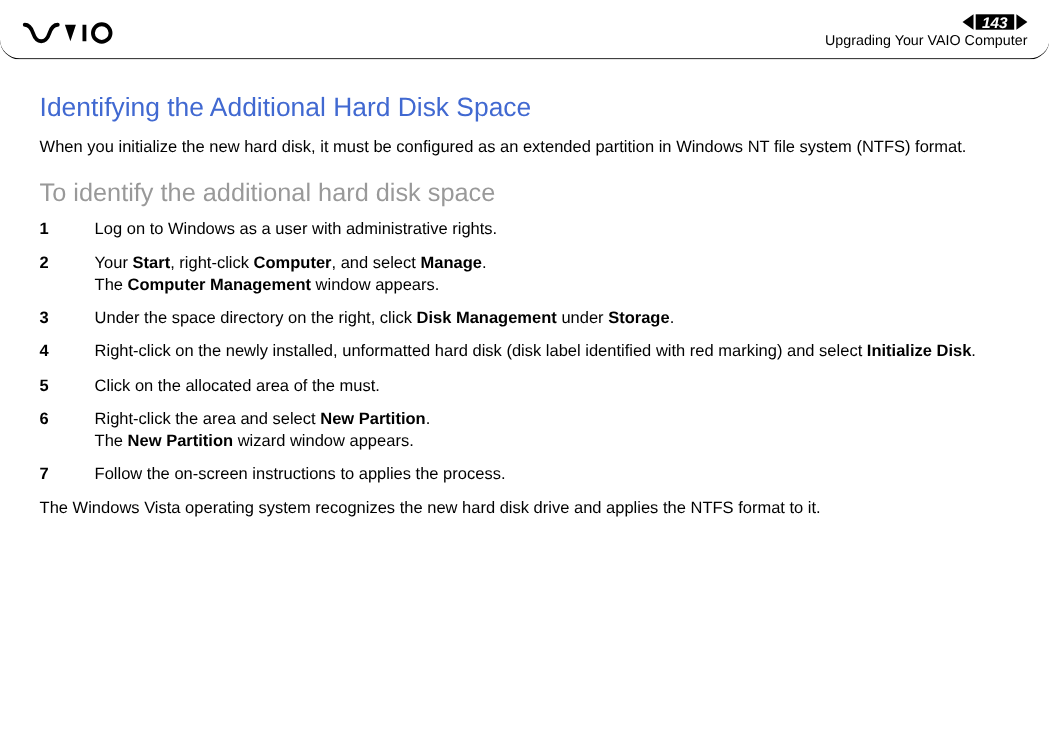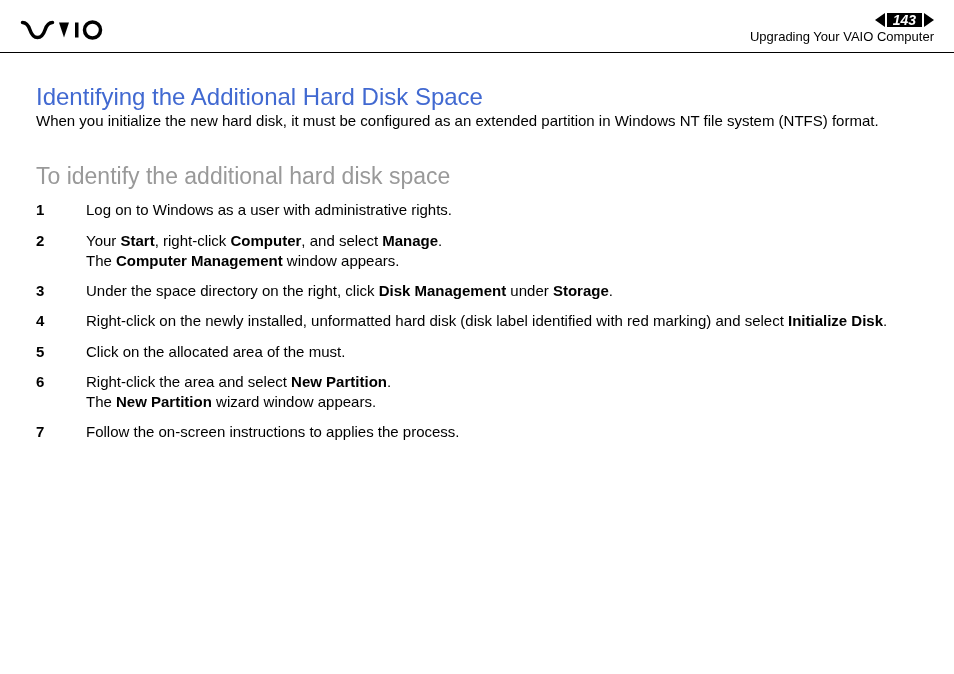--- a/index.html
+++ b/index.html
@@ -13,20 +13,21 @@
       height: 674px;
       background: #fff;
       position: relative;
     }
     .header {
       display: flex;
       justify-content: space-between;
       align-items: center;
       padding: 12px 20px 8px 20px;
       border-bottom: 1px solid #000;
+      border-radius: 18px;
     }
     .logo {
       margin-top: 8px;
     }
     .logo svg {
       height: 20px;
       width: auto;
     }
     .header-right {
       text-align: right;
@@ -68,25 +69,26 @@
       font-size: 13px;
       font-weight: normal;
     }
     .content {
       padding: 30px 36px 10px 36px;
     }
     .main-heading {
       color: #4169d1;
       font-size: 24px;
       font-weight: normal;
+      margin-bottom: 12px;
     }
     .intro-text {
       font-size: 15px;
       line-height: 1.35;
-      margin-bottom: 32px;
+      margin-bottom: 18px;
       color: #000;
     }
     .sub-heading {
       color: #999;
       font-size: 23px;
       font-weight: normal;
       margin-bottom: 10px;
     }
     .step-list {
       margin-bottom: 10px;
@@ -164,13 +166,14 @@
       </div>
       <div class="step">
         <span class="step-number">6</span>
         <span class="step-text"><span>Right-click the area and select </span><span class="bold">New Partition</span><span>.</span><br><span>The </span><span class="bold">New Partition</span><span> wizard window appears.</span></span>
       </div>
       <div class="step">
         <span class="step-number">7</span>
         <span class="step-text"><span>Follow the on-screen instructions to applies the process.</span></span>
       </div>
     </div>
+  <p class="closing-text">The Windows Vista operating system recognizes the new hard disk drive and applies the NTFS format to it.</p>
 </div>
 
 </body></html>

